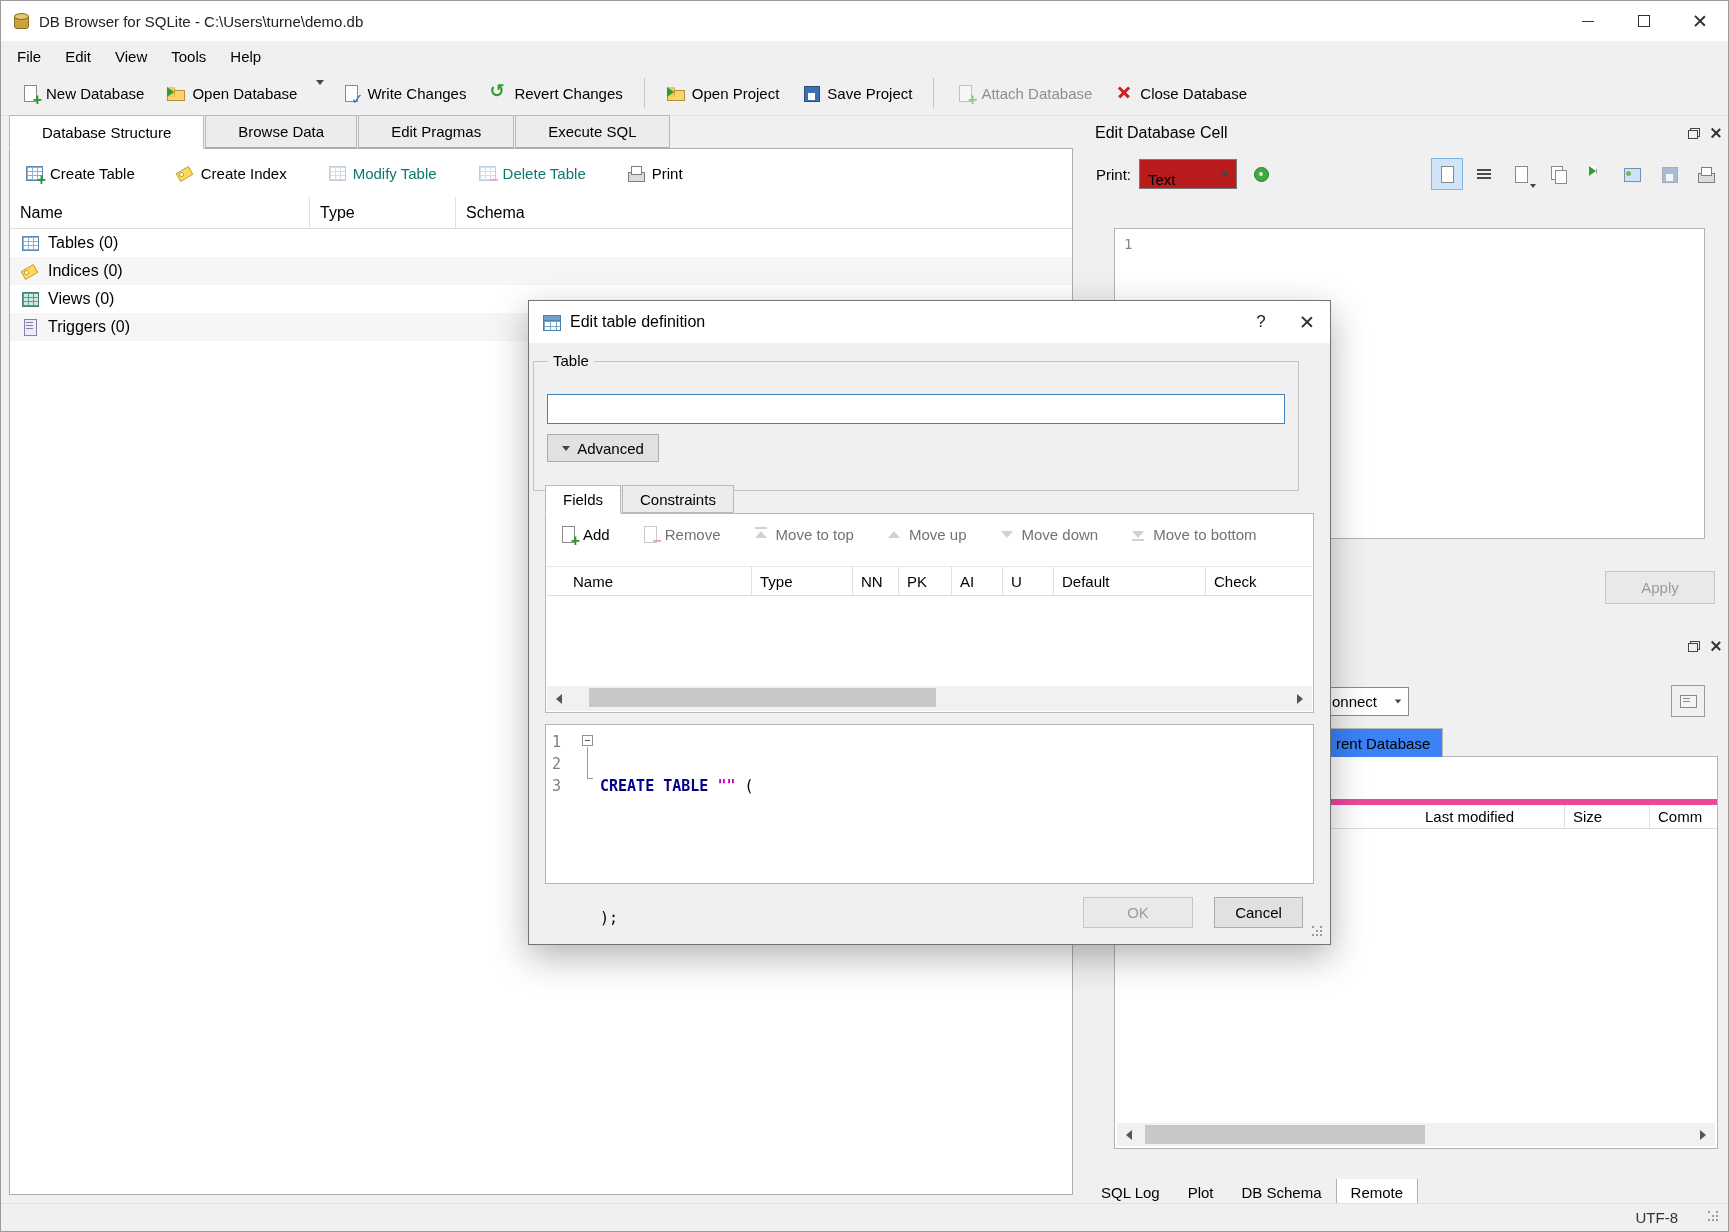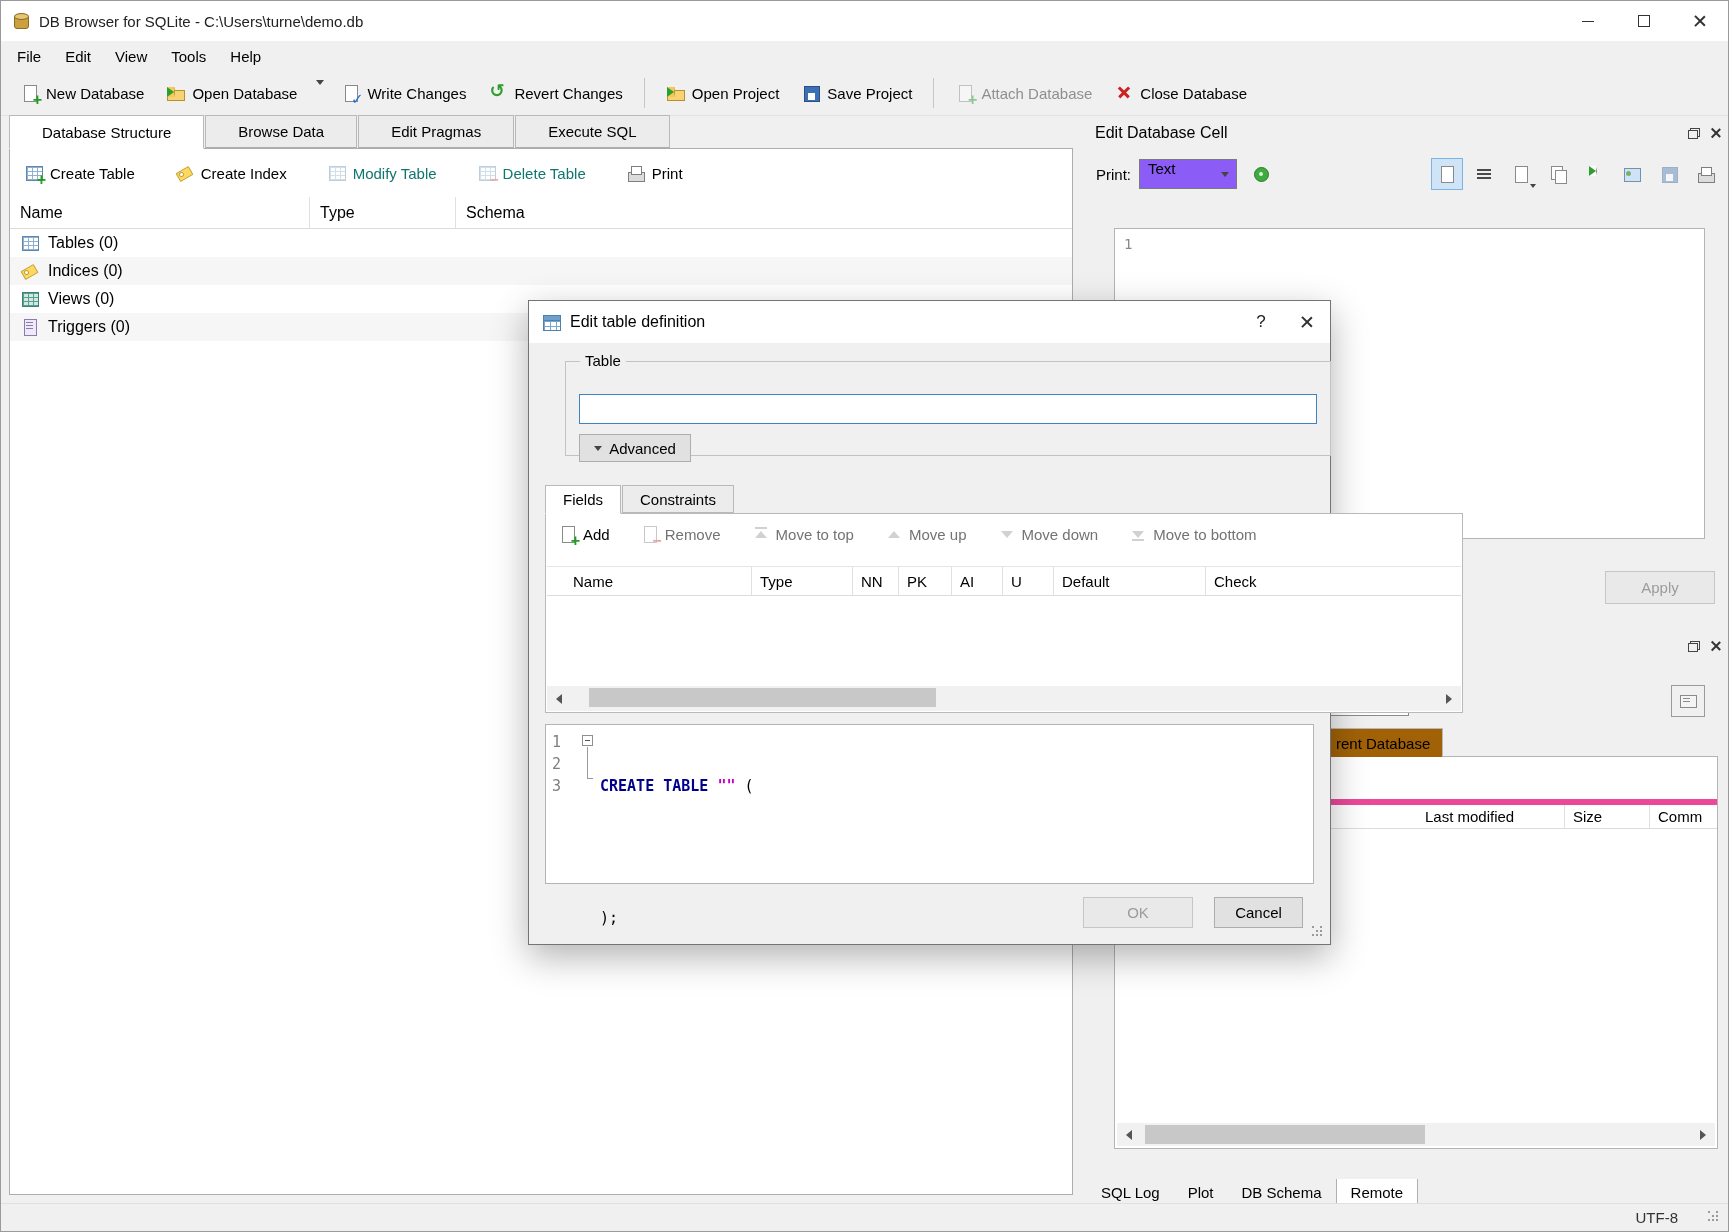--- a/index.html
+++ b/index.html
@@ -101,39 +101,39 @@
   .dock-btns { margin-left:auto; display:flex; gap:10px; align-items:center; }
   .float-glyph { position:relative; width:12px; height:11px; }
   .float-glyph::before { content:""; position:absolute; right:0; top:0; width:8px; height:7px; border:1px solid #444; background:#f0f0f0; }
   .float-glyph::after { content:""; position:absolute; left:0; bottom:0; width:8px; height:7px; border:1px solid #444; background:#f0f0f0; }
   .x-small { position:relative; width:12px; height:12px; }
   .x-small::before,.x-small::after { content:""; position:absolute; left:5px; top:0; width:1.5px; height:12px; background:#333; }
   .x-small::before { transform:rotate(45deg); }
   .x-small::after { transform:rotate(-45deg); }
 
   .cell-toolbar { position:absolute; left:1095px; top:152px; width:626px; height:42px; display:flex; align-items:center; gap:8px; }
-  .mode-combo { width:98px; height:30px; background:#8b5cf6; border:1px solid #7a7a7a; display:flex; align-items:flex-start; padding-left:8px; position:relative; }
+  .mode-combo { width:98px; height:30px; background:#b91c1c; border:1px solid #7a7a7a; display:flex; align-items:flex-end; padding-left:8px; position:relative; }
   .mode-combo .tri-down { position:absolute; right:7px; top:12px; }
   .icx { width:32px; height:32px; display:flex; align-items:center; justify-content:center; position:relative; }
   .icx.active { background:#cfe4f7; border:1px solid #7eb4e2; }
   .icx.faded { opacity:.4; }
   .icx .mini-drop { position:absolute; right:1px; bottom:2px; width:0; height:0; border-left:3px solid transparent; border-right:3px solid transparent; border-top:4px solid #444; }
   .icon-group { margin-left:auto; display:flex; gap:5px; }
 
   .cell-editor { position:absolute; left:1113px; top:227px; width:591px; height:311px; background:#fff; border:1px solid #b4b4b4; }
   .cell-ln { position:absolute; left:9px; top:7px; color:#888; font-family:"DejaVu Sans Mono",monospace; font-size:14px; }
 
   .btn { display:flex; align-items:center; justify-content:center; background:#e1e1e1; border:1px solid #adadad; font-size:15px; }
   .btn.disabled { background:#e9e9e9; border-color:#c6c6c6; color:#9c9c9c; }
   .apply-btn { position:absolute; left:1604px; top:570px; width:110px; height:33px; }
 
   .remote-connect { position:absolute; left:1324px; top:686px; width:84px; height:29px; background:#fff; border:1px solid #8a8a8a; display:flex; align-items:center; padding-left:6px; z-index:1; }
   .remote-connect .tri-down { margin-left:auto; margin-right:6px; transform:scale(.8); }
   .remote-idbtn { position:absolute; left:1670px; top:684px; width:34px; height:32px; background:#f0f0f0; border:1px solid #9a9a9a; display:flex; align-items:center; justify-content:center; }
-  .remote-tab { position:absolute; left:1322px; top:727px; height:29px; display:flex; align-items:center; padding:0 12px; background:#a16207; border:1px solid #b9b9b9; border-bottom:none; z-index:1; }
+  .remote-tab { position:absolute; left:1322px; top:727px; height:29px; display:flex; align-items:center; padding:0 12px; background:#3b82f6; border:1px solid #b9b9b9; border-bottom:none; z-index:1; }
   .remote-table { position:absolute; left:1113px; top:755px; width:604px; height:393px; background:#fff; border:1px solid #b4b4b4; }
   .remote-head { position:absolute; left:0; right:0; top:42px; height:30px; display:flex; border-top:6px solid #ec4899; border-bottom:1px solid #dcdcdc; }
   .rh-cell { display:flex; align-items:center; padding-left:8px; border-right:1px solid #e0e0e0; font-size:15px; }
   .hscroll { position:absolute; height:23px; background:#f1f1f1; display:flex; align-items:center; }
   .hs-arrow { width:24px; height:100%; display:flex; align-items:center; justify-content:center; }
   .tri-left { width:0; height:0; border-top:5px solid transparent; border-bottom:5px solid transparent; border-right:6px solid #555; }
   .tri-right { width:0; height:0; border-top:5px solid transparent; border-bottom:5px solid transparent; border-left:6px solid #555; }
   .hs-thumb { position:absolute; top:2px; height:19px; background:#c8c8c8; }
 
   .btabs { position:absolute; left:1086px; top:1178px; display:flex; align-items:flex-start; }
@@ -150,29 +150,29 @@
   .dialog { position:absolute; left:527px; top:299px; width:803px; height:645px; background:#f0f0f0; border:1px solid #747474; box-shadow:0 12px 34px rgba(0,0,0,.30); z-index:50; }
   .dlg-title { height:42px; background:#ffffff; display:flex; align-items:center; padding-left:12px; gap:9px; font-size:16px; }
   .i-table16 { position:relative; width:20px; height:20px; }
   .i-table16::before { content:""; position:absolute; left:2px; top:3px; width:16px; height:14px; background:#fff;
     background-image:linear-gradient(#7aa7cf 1px, transparent 1px), linear-gradient(90deg,#7aa7cf 1px, transparent 1px);
     background-size:6px 5px; border:1px solid #4f81ad; }
   .i-table16::after { content:""; position:absolute; left:2px; top:3px; width:16px; height:4px; background:#6f9fcc; border:1px solid #4f81ad; }
   .dlg-title-btns { margin-left:auto; display:flex; height:42px; }
   .dlg-tbtn { width:46px; height:42px; display:flex; align-items:center; justify-content:center; font-size:17px; color:#222; }
 
-  .grp { position:absolute; left:36px; top:60px; width:766px; height:95px; border:1px solid #c3c3c3; }
+  .grp { position:absolute; left:4px; top:60px; width:766px; height:130px; border:1px solid #c3c3c3; }
   .grp-label { position:absolute; left:14px; top:-10px; background:#f0f0f0; padding:0 5px; }
   .tbl-input { position:absolute; left:13px; top:32px; width:738px; height:30px; border:1px solid #3f83c1; background:#fff; outline:none; font-family:"Liberation Sans",sans-serif; font-size:15px; padding:0 6px; }
   .adv-btn { position:absolute; left:13px; top:72px; width:112px; height:28px; gap:7px; }
 
   .ftabs { position:absolute; left:16px; top:184px; display:flex; z-index:2; }
   .ftab { height:28px; display:flex; align-items:center; padding:0 17px; background:#ececec; border:1px solid #b9b9b9; border-bottom:1px solid #b9b9b9; margin-right:1px; }
   .ftab.active { background:#fff; border-bottom:1px solid #fff; height:29px; }
-  .fields-panel { position:absolute; left:16px; top:212px; width:918px; height:200px; background:#fff; border:1px solid #b9b9b9; }
+  .fields-panel { position:absolute; left:16px; top:212px; width:769px; height:200px; background:#fff; border:1px solid #b9b9b9; }
   .fbtns { position:absolute; left:12px; top:10px; right:8px; display:flex; align-items:center; gap:30px; }
   .fbtn { display:flex; align-items:center; gap:5px; white-space:nowrap; }
   .fbtn.disabled { color:#737373; }
   .fbtn.disabled .mini { opacity:.45; }
   .fgrid-head { position:absolute; left:1px; right:1px; top:52px; height:30px; display:flex; border-top:1px solid #e6e6e6; border-bottom:1px solid #dcdcdc; background:#fff; }
   .fg-cell { display:flex; align-items:center; padding-left:8px; border-right:1px solid #e0e0e0; }
   .fgrid-scroll { position:absolute; left:1px; right:1px; bottom:1px; height:25px; background:#f1f1f1; }
 
   .sqlbox { position:absolute; left:16px; top:423px; width:769px; height:160px; background:#fff; border:1px solid #b4b4b4; font-family:"DejaVu Sans Mono",monospace; font-size:15px; line-height:22px; }
   .sql-gutter { position:absolute; left:0; top:6px; width:26px; text-align:left; padding-left:6px; color:#7f7f7f; }

